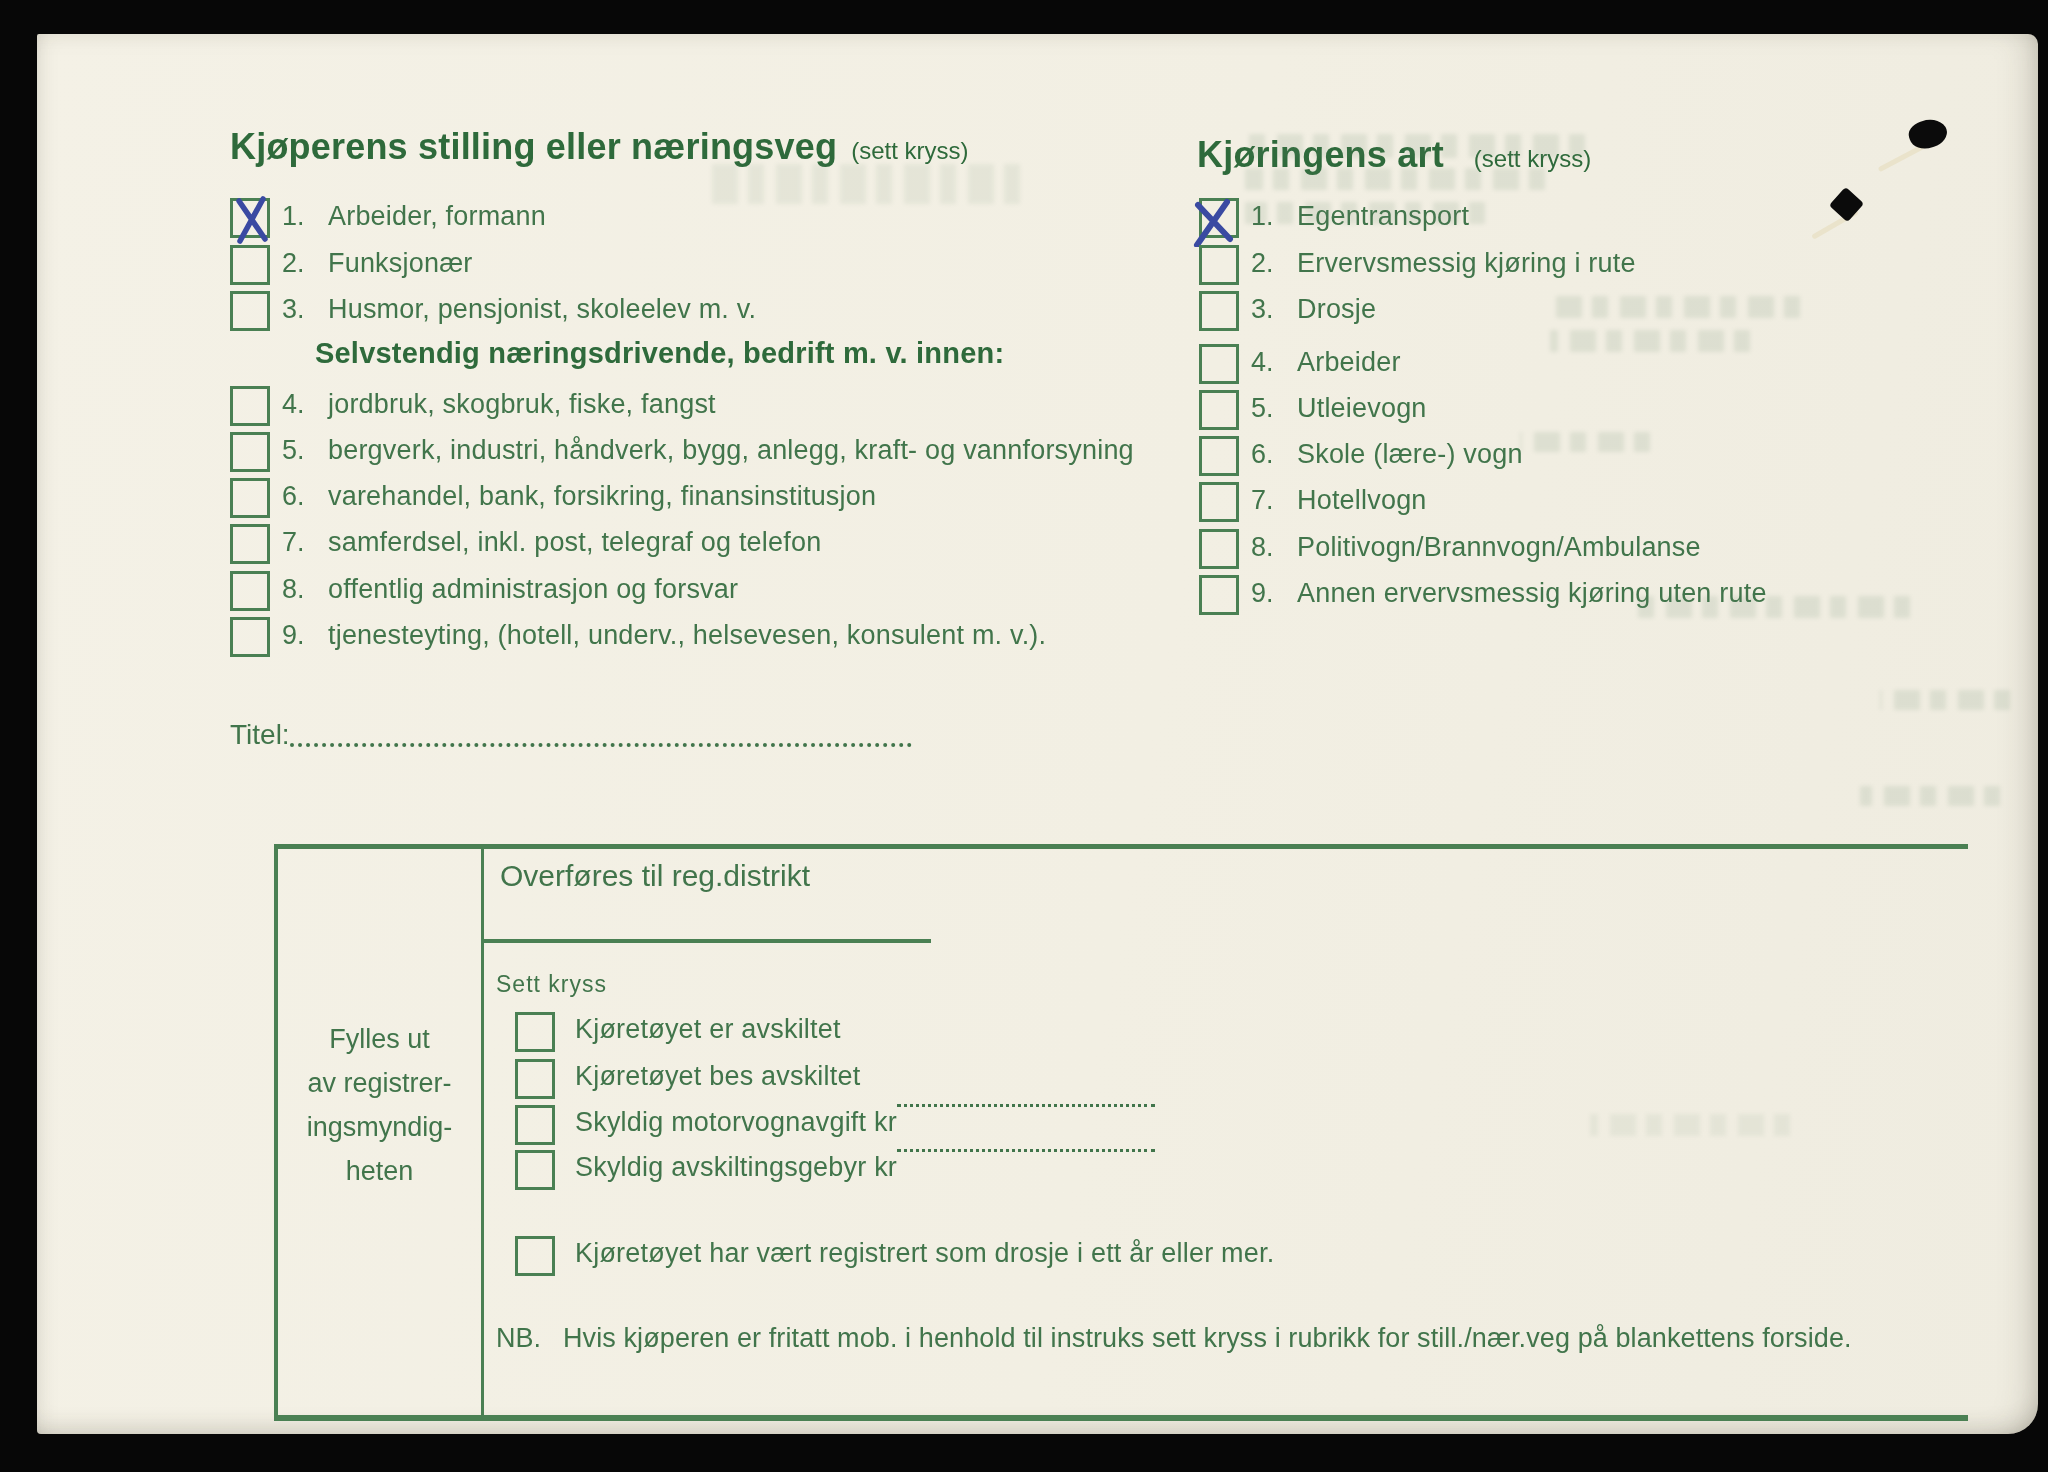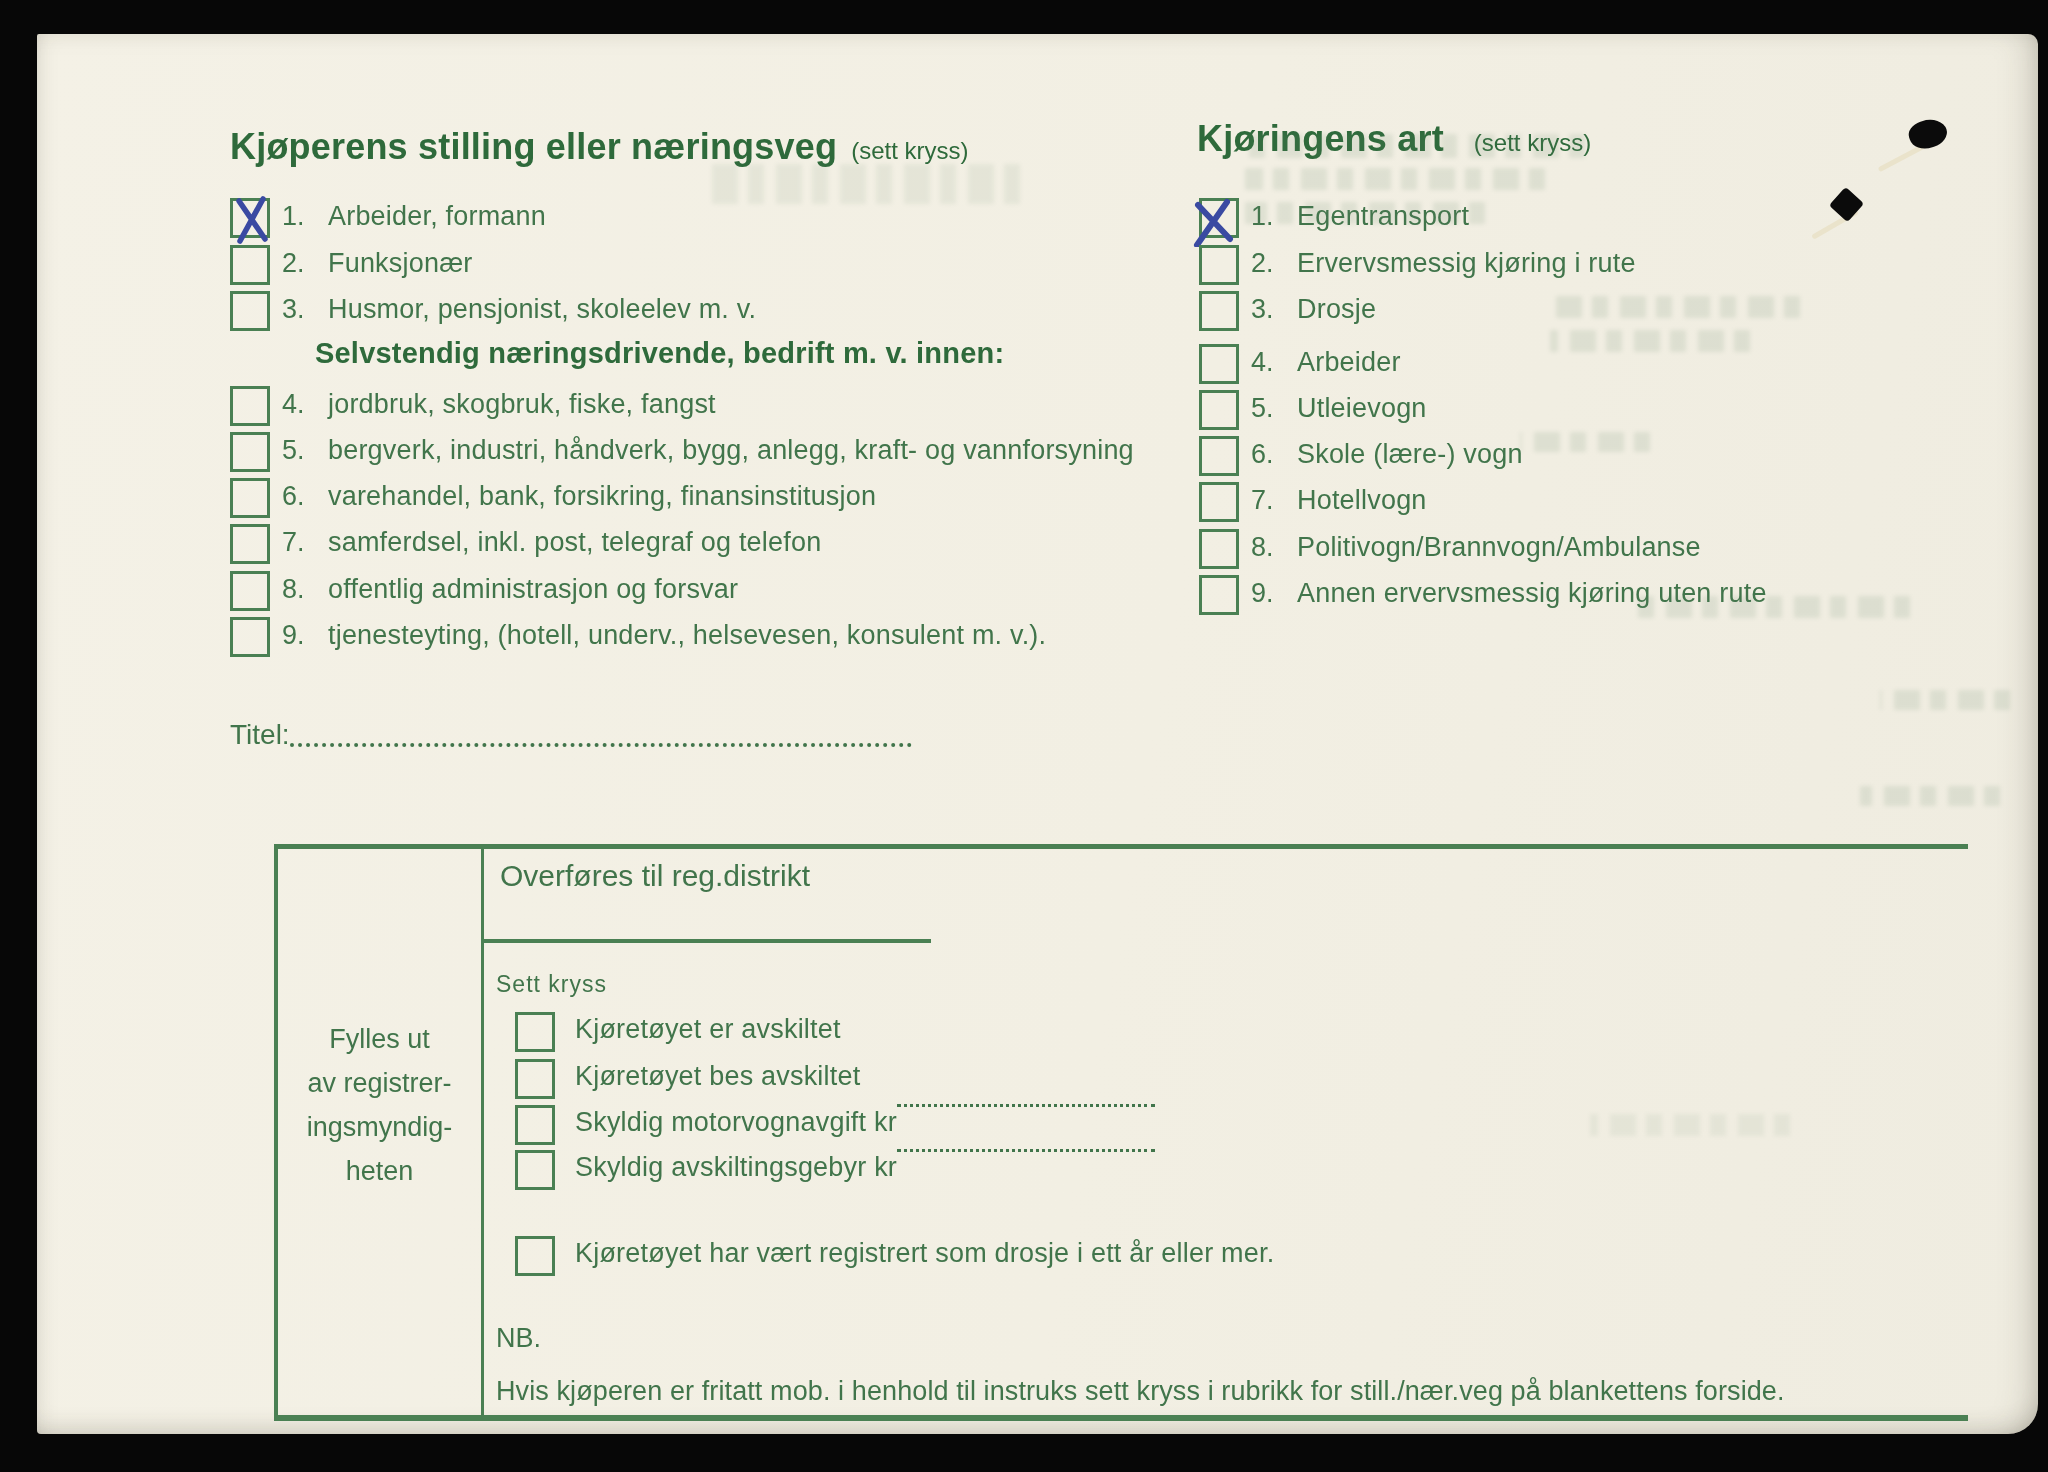--- a/index.html
+++ b/index.html
@@ -46,21 +46,21 @@
   .regbox .divider{position:absolute;left:203px;top:0;bottom:0;width:3px;background:var(--box_green);}
   .side-label{position:absolute;left:0;top:168px;width:203px;text-align:center;
     font-size:27px;line-height:44px;color:var(--ink_green);}
   .transfer{position:absolute;left:222px;top:10px;font-size:30px;color:var(--ink_green);white-space:nowrap;}
   .underline{position:absolute;left:203px;top:90px;width:450px;height:4px;background:var(--box_green);}
   .settkryss{position:absolute;left:218px;top:122px;font-size:23px;color:var(--ink_green);letter-spacing:1px;}
   .boxrow{position:absolute;display:flex;align-items:flex-start;white-space:nowrap;padding-left:24px;}
   .boxrow .cb{margin-right:20px;}
   .boxrow .lbl{font-size:27px;line-height:37px;}
   .boxrow .leader{border-bottom:3px dotted var(--ink_green);margin-bottom:8px;}
-  .nbrow{position:absolute;left:218px;top:474px;display:flex;gap:22px;white-space:nowrap;flex-direction:column;}
+  .nbrow{position:absolute;left:218px;top:474px;display:flex;gap:22px;white-space:nowrap;}
   .nb-pre{font-size:27px;color:var(--ink_green);}
   .nb-text{font-size:27px;color:var(--ink_green);letter-spacing:.1px;}
   
   .smudge{position:absolute;opacity:.13;filter:blur(2px);transform:scaleX(-1);
     background:repeating-linear-gradient(90deg,#5e8263 0 16px,transparent 16px 26px,#5e8263 26px 52px,transparent 52px 64px);}
   .ink-mark{position:absolute;background:#0b0b0b;}
   .scratch{position:absolute;background:#eae3cb;border-radius:3px;}
   svg{display:block;}
 </style>
 </head>
@@ -119,21 +119,21 @@
     <span class="cb"></span>
     <span class="num">8.</span>
     <span class="lbl">offentlig administrasjon og forsvar</span>
   </div>
   <div class="abs row" style="left:193px;top:582px;">
     <span class="cb"></span>
     <span class="num">9.</span>
     <span class="lbl">tjenesteyting, (hotell, underv., helsevesen, konsulent m. v.).</span>
   </div>
 
-  <div class="abs heading" style="left:1160px;top:84px;gap:30px;">
+  <div class="abs heading" style="left:1160px;top:100px;gap:30px;">
     <span class="h-main">Kjøringens art</span>
     <span class="h-note">(sett kryss)</span>
   </div>
 
   <div class="abs row" style="left:1162px;top:163px;">
     <span class="cb checked">
       <svg class="xmark" viewBox="0 0 50 52" style="left:-12px;top:-6px;">
           <path d="M8 10 L40 44 M37 7 L7 50" stroke="#3a4aa2" stroke-width="6" fill="none" stroke-linecap="round"></path>
         </svg>
     </span>

